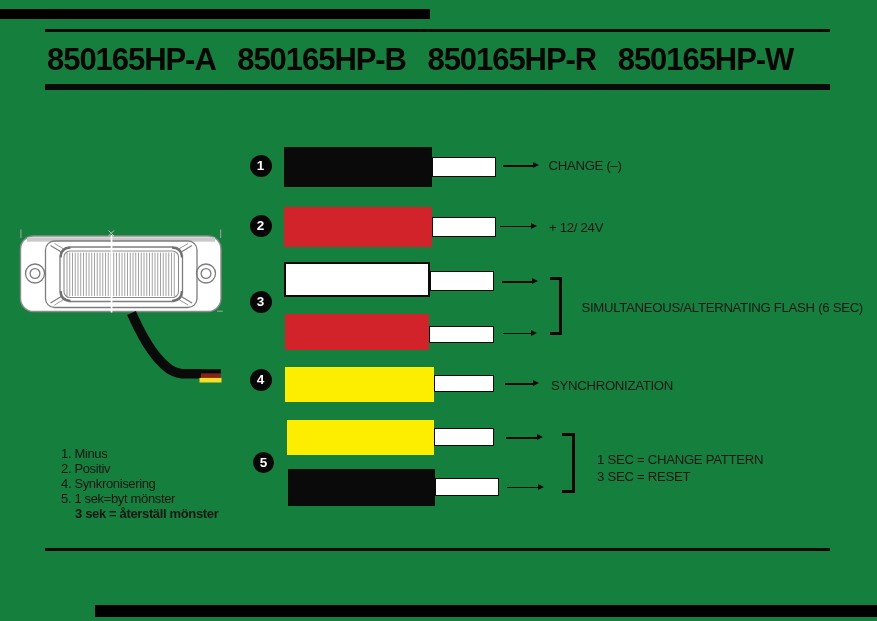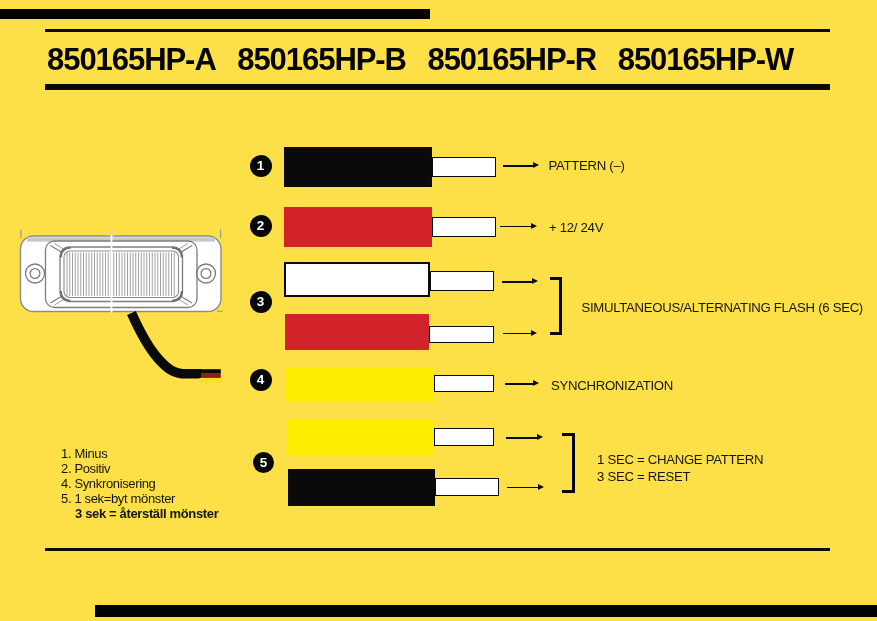--- a/index.html
+++ b/index.html
@@ -1,16 +1,16 @@
 <!DOCTYPE html>
 <html><head>
 <meta charset="utf-8">
 <style>
   html,body{margin:0;padding:0;background:#ffffff;}
-  .page{position:relative;width:877px;height:621px;background:#fde047;overflow:hidden;
+  .page{position:relative;width:877px;height:621px;background:#15803d;overflow:hidden;
         font-family:"Liberation Sans","DejaVu Sans",sans-serif;color:#111;}
   .abs{position:absolute;}
   
   .bar{position:absolute;background:#000;}
   .rule{position:absolute;background:#0a0a0a;}
   .title{position:absolute;left:47px;top:42px;font-weight:bold;font-size:31px;
          letter-spacing:-1.05px;color:#050505;white-space:nowrap;}
   .title span{margin-right:21.5px;}
   .title span:last-child{margin-right:0;}
   
@@ -43,21 +43,21 @@
   <div class="title">
     <span>850165HP-A</span><span>850165HP-B</span><span>850165HP-R</span><span>850165HP-W</span>
   </div>
   <div class="rule" style="left:45px;top:83.5px;width:785px;height:6px;"></div>
 
   <div class="numcircle" style="left:249.5px;top:154.5px;">1</div>
   <div class="conn" style="left:431.5px;top:156.5px;width:64.5px;height:20px;"></div>
   <div class="wire" style="left: 284px; top: 146.5px; width: 147.5px; height: 40px; background-color: rgb(10, 10, 10);"></div>
   <div class="arrow-line" style="left:503px;top:165.2px;width:30px;"></div>
   <div class="arrow-head" style="left:532.5px;top:162.3px;"></div>
-  <div class="rowlabel" style="left:548.5px;top:158px;">PATTERN (–)</div>
+  <div class="rowlabel" style="left:548.5px;top:158px;">CHANGE (–)</div>
 
   <div class="numcircle" style="left:249.5px;top:215px;">2</div>
   <div class="conn" style="left:431.5px;top:217px;width:64.5px;height:19.5px;"></div>
   <div class="wire" style="left: 284px; top: 207px; width: 147.5px; height: 40px; background-color: rgb(210, 34, 42);"></div>
   <div class="arrow-line" style="left:500px;top:225.8px;width:31px;"></div>
   <div class="arrow-head" style="left:530.5px;top:222.9px;"></div>
   <div class="rowlabel" style="left:549px;top:219.5px;">+ 12/ 24V</div>
 
   <div class="numcircle" style="left:249.5px;top:291px;">3</div>
   <div class="conn" style="left:430px;top:271px;width:64px;height:20px;"></div>

